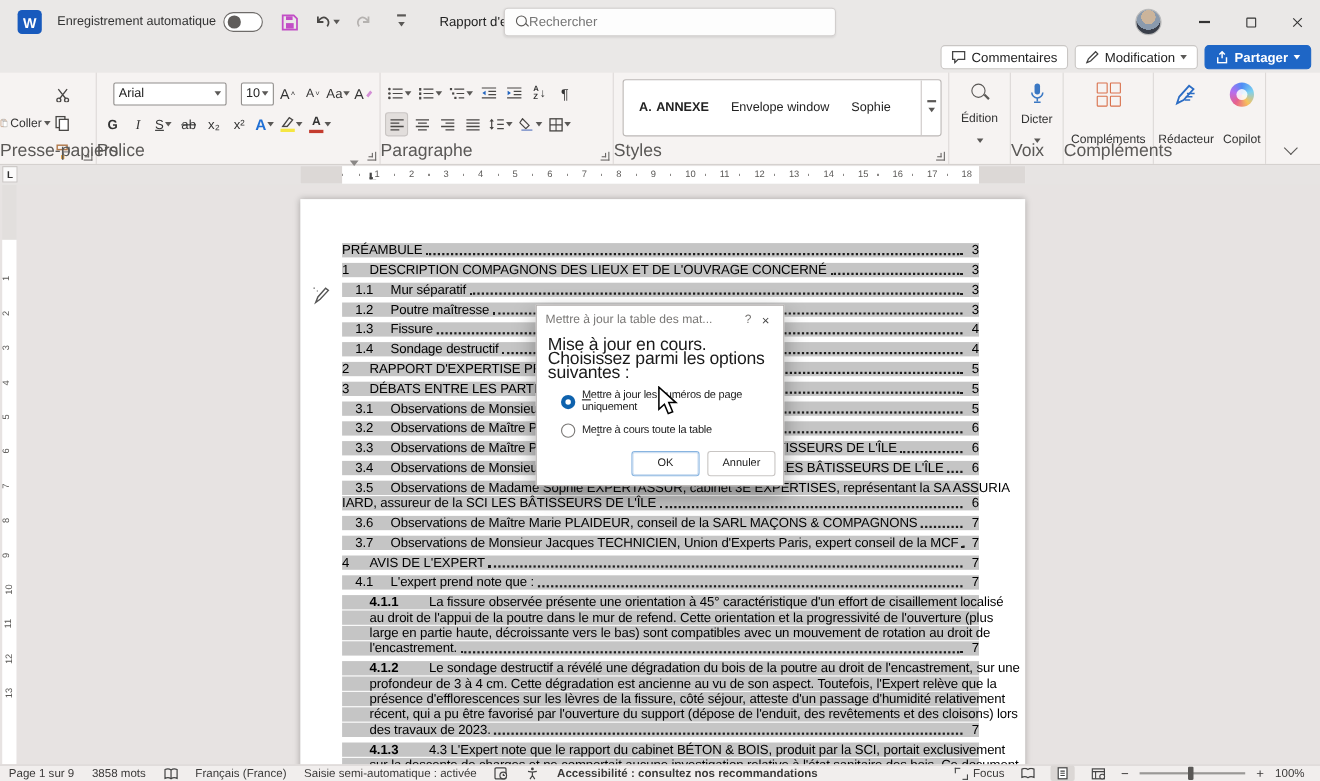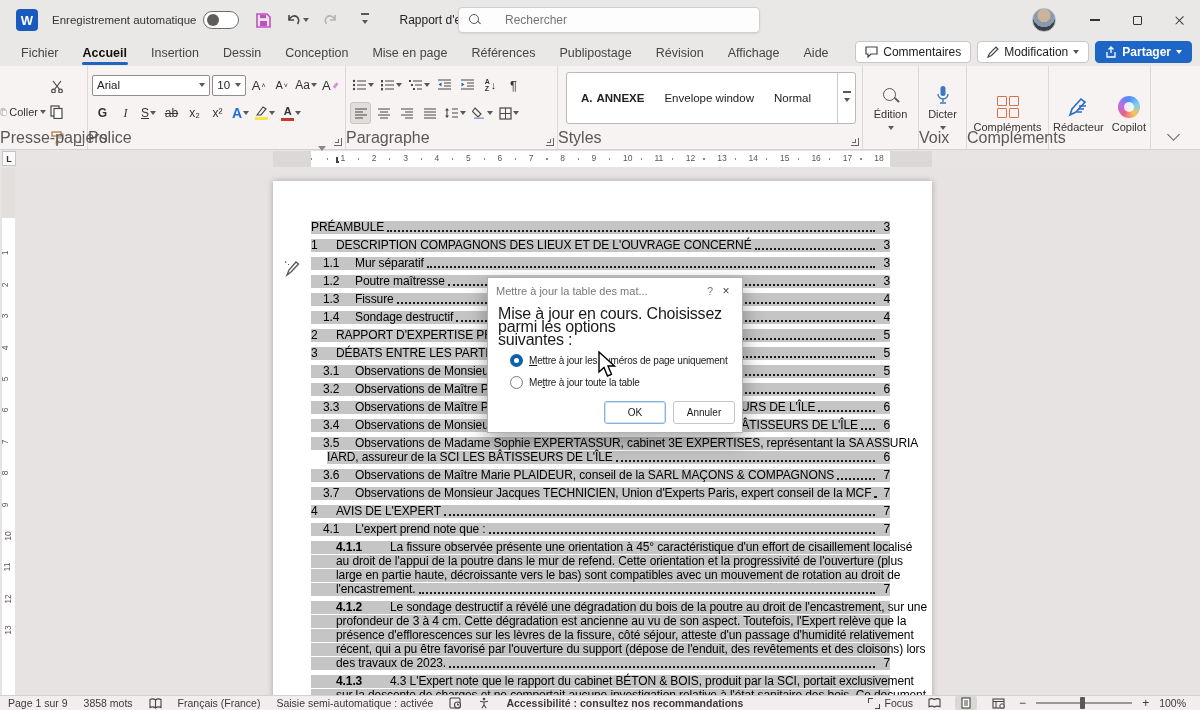--- a/index.html
+++ b/index.html
@@ -13,21 +13,21 @@
   .autosave { display:flex; align-items:center; gap:7px; margin-left:14px; font-size:11.5px; color:#333; }
   .toggle { width:36px; height:18px; border:1px solid #6e6b69; border-radius:10px; background:#fff; position:relative; }
   .toggle .knob { position:absolute; left:3px; top:2px; width:12px; height:12px; border-radius:50%; background:#5f5c5a; }
   .qat { display:flex; align-items:center; gap:10px; margin-left:12px; }
   .qat .btn { width:24px; height:24px; display:flex; align-items:center; justify-content:center; }
   .chev { width:0; height:0; border:3.5px solid transparent; border-top:4px solid #5a5856; margin-top:3px; }
   .chev.sm { border-width:3px; border-top-width:4px; }
   .qat-custom { display:flex; flex-direction:column; align-items:center; }
   .qat-custom .bar { width:8px; height:1.5px; background:#5a5856; margin-bottom:2px; }
   .doc-title { display:flex; align-items:center; gap:6px; margin-left:22px; font-size:12px; color:#222; }
-  .searchbox { position:absolute; left:458px; top:7px; width:302px; height:26px; background:#fdfdfd; border:1px solid #d1cecd; border-radius:4px; display:flex; align-items:center; padding-left:10px; gap:24px; box-shadow:0 1px 2px rgba(0,0,0,.08); }
+  .searchbox { position:absolute; left:458px; top:7px; width:302px; height:26px; background:#fdfdfd; border:1px solid #d1cecd; border-radius:4px; display:flex; align-items:center; padding-left:10px; gap:0; box-shadow:0 1px 2px rgba(0,0,0,.08); }
   .search-glass { position:relative; width:12px; height:12px; }
   .search-glass::before { content:""; position:absolute; left:0; top:0; width:8px; height:8px; border:1.4px solid #5a5856; border-radius:50%; }
   .search-glass::after { content:""; position:absolute; left:8px; top:8px; width:4px; height:1.4px; background:#5a5856; transform:rotate(45deg); }
   .searchbox input { border:0; outline:0; background:transparent; font-size:12px; width:230px; color:#444; font-family:inherit; }
   .tb-right { position:absolute; right:0; top:0; height:40px; display:flex; align-items:center; }
   .avatar { width:24px; height:24px; border-radius:50%; margin-right:18px; background:radial-gradient(circle at 50% 30%, #cbb49b 0 34%, #8a9aad 35% 60%, #3a3f4a 61%); border:1px solid #bbb; }
   .wbtn { width:42px; height:40px; display:flex; align-items:center; justify-content:center; }
   .wbtn .min { width:10px; height:1.4px; background:#333; }
   .wbtn .max { width:9px; height:9px; border:1.3px solid #333; border-radius:1px; }
   .wbtn .cls { position:relative; width:11px; height:11px; }
@@ -51,37 +51,37 @@
   .launcher { position:absolute; right:3px; bottom:3px; width:8px; height:8px; border-right:1.2px solid #6a6866; border-bottom:1.2px solid #6a6866; }
   .launcher::before { content:""; position:absolute; right:2px; bottom:2px; width:3px; height:3px; border-right:1.2px solid #6a6866; border-bottom:1.2px solid #6a6866; }
   .rrow { display:flex; align-items:center; gap:2px; padding:0 4px; height:28px; }
   .rbtn { min-width:21px; height:22px; display:flex; align-items:center; justify-content:center; border-radius:3px; gap:1px; padding:0 2px; font-size:12px; color:#333; }
   .rbtn.active { background:#e2dedc; border:1px solid #c9c5c3; }
   .g-paste { width:88px; display:flex; }
   .paste-big { width:46px; display:flex; align-items:center; padding-top:3px; gap:2px; font-size:11px; color:#333; }
   .paste-col { display:flex; flex-direction:column; gap:4px; padding-top:4px; }
   svg.mini { display:block; }
   .g-font { width:258px; }
-  .combo { height:21px; border:1px solid #908d8b; background:#fff; border-radius:2px; display:flex; align-items:center; justify-content:space-between; padding:0 4px; font-size:11.5px; color:#222; }
+  .combo { height:21px; border:1px solid #908d8b; background:#fff; border-radius:2px; display:flex; align-items:center; justify-content:space-between; padding:0 4px; font-size:11.5px; color:#222;margin-left:11px; }
   .f-name { width:128px; } .f-size { width:36px; }
   .glyph-b { font-weight:bold; } .glyph-i { font-style:italic; font-family:"Liberation Serif","DejaVu Serif",serif; } 
   .glyph-u { text-decoration:underline; } .glyph-s { text-decoration:line-through; }
   .fx-a { color:#1f6fd4; font-weight:bold; }
   .hl-bar { display:flex; flex-direction:column; align-items:center; }
   .hl-bar .bar { width:13px; height:3.5px; margin-top:1px; }
   .g-para { width:212px; }
   .g-styles { width:305px; }
   .stylebox { margin:1px 6px 0 8px; height:52px; border:1px solid #bcb8b6; background:#fff; border-radius:3px; display:flex; align-items:stretch; overflow:hidden; }
   .style-items { display:flex; flex:1; align-items:center; padding:0 6px; gap:4px; overflow:hidden; }
   .style-item { font-size:11.5px; padding:4px 8px; white-space:nowrap; color:#222; }
   .style-item .pfx { font-weight:bold; margin-right:4px; }
   .style-item.b { font-weight:bold; }
   .style-scroll { width:18px; border-left:1px solid #ccc8c6; display:flex; flex-direction:column; align-items:center; justify-content:center; gap:2px; }
   .style-scroll .bar{ width:8px; height:1.4px; background:#5a5856; }
-  .bigbtn { display:flex; flex-direction:column; align-items:center; justify-content:flex-end; gap:3px; padding-top:4px; font-size:11px; color:#333; height:62px; }
+  .bigbtn { display:flex; flex-direction:column; align-items:center; justify-content:space-between; gap:3px; padding-top:4px; font-size:11px; color:#333; height:62px; }
   .g-edit { width:56px; } .g-voice { width:48px; } .g-addins { width:82px; } .g-ai { width:102px; display:flex; justify-content:center; gap:8px; }
   .g-collapse { flex:1; border-right:0; position:relative; }
   .collapse-chev { position:absolute; right:22px; bottom:10px; width:9px; height:9px; border-right:1.6px solid #5a5856; border-bottom:1.6px solid #5a5856; transform:rotate(45deg); }
   .addin-grid { width:22px; height:22px; display:grid; grid-template-columns:1fr 1fr; gap:2px; }
   .addin-grid i { border:1.6px solid #d9714c; border-radius:1px; }
   .copilot { width:22px; height:22px; border-radius:50%; background:conic-gradient(#4e8df5,#7ad0f0,#f7c35c,#e8618c,#b56ef0,#4e8df5); position:relative; }
   .copilot::after { content:""; position:absolute; left:6px; top:6px; width:10px; height:10px; border-radius:50%; background:#fff; opacity:.85; }
   .magnifier { position:relative; width:18px; height:18px; }
   .magnifier::before { content:""; position:absolute; left:1px; top:1px; width:11px; height:11px; border:1.6px solid #5a5856; border-radius:50%; }
   .magnifier::after { content:""; position:absolute; left:12px; top:12px; width:6px; height:1.8px; background:#5a5856; transform:rotate(45deg); }
@@ -108,27 +108,27 @@
   .toc { padding:40px 42px 0 38px; font-size:12px; letter-spacing:-0.1px; color:#000; }
   .toc-entry { margin-bottom:5px; }
   .toc-line { display:flex; height:13px; line-height:13px; background:#c5c5c5; white-space:nowrap; margin-bottom:1px; }
   .toc-line .num { flex:none; }
   .toc-line .txt { flex:none; }
   .toc-line .leader { flex:1; min-width:0; border-bottom:2px dotted #1c1c1c; margin:0 3px 2px 3px; align-self:flex-end; }
   .toc-line .page-num { flex:none; width:12px; text-align:right; }
   .lvl-h1 .num { width:25px; }
   .lvl-h2 .toc-line { padding-left:12px; }
   .lvl-h2 .num { width:32px; }
-  .lvl-h2 .toc-line.cont { padding-left:0;margin-left:16px; }
+  .lvl-h2 .toc-line.cont { padding-left:0; }
   .lvl-h3 .toc-line { padding-left:25px; }
   .lvl-h3 .num { width:54px; font-weight:bold; }
   .margin-pen { position:absolute; left:281px; top:90px; }
 
   
-  .dialog { position:absolute; left:487px; top:109px; width:256px; background:#fff; border:1px solid #b5b1af; box-shadow:0 8px 20px rgba(0,0,0,.35); font-size:10.5px; }
+  .dialog { position:absolute; left:487px; top:109px; width:226px; background:#fff; border:1px solid #b5b1af; box-shadow:0 8px 20px rgba(0,0,0,.35); font-size:10.5px; }
   .dlg-title { height:25px; display:flex; align-items:center; padding:0 8px; color:#7a7876; font-size:11px; }
   .dlg-title .t { flex:1; }
   .dlg-help { color:#7a7876; width:16px; text-align:center; }
   .dlg-close { color:#444; width:16px; text-align:center; font-size:12px; }
   .dlg-body { padding:4px 10px 0 10px; color:#1a1a1a; font-size:16px; letter-spacing:-0.2px; line-height:13px; }
   .dlg-radios { padding:8px 6px 0 22px; display:flex; flex-direction:column; gap:9px; }
   .radio-row { display:flex; align-items:center; gap:6px; font-size:10px; letter-spacing:-0.2px; color:#1a1a1a; }
   .radio { width:13px; height:13px; border-radius:50%; flex:none; position:relative; }
   .radio.on { background:#0e62ad; }
   .radio.on::after { content:""; position:absolute; left:4px; top:4px; width:5px; height:5px; border-radius:50%; background:#fff; }
@@ -208,33 +208,20 @@
       <div class="wbtn">
           <span class="max"></span>
         </div>
       <div class="wbtn">
           <span class="cls"></span>
         </div>
     </div>
   </div>
 
   <div class="tabrow">
-    <div class="tabs">
-        <div class="tab">Fichier</div>
-        <div class="tab active">Accueil</div>
-        <div class="tab">Insertion</div>
-        <div class="tab">Dessin</div>
-        <div class="tab">Conception</div>
-        <div class="tab">Mise en page</div>
-        <div class="tab">Références</div>
-        <div class="tab">Publipostage</div>
-        <div class="tab">Révision</div>
-        <div class="tab">Affichage</div>
-        <div class="tab">Aide</div>
-      </div>
     <div class="tr-right">
       <div class="pillbtn">
         <svg class="mini" width="13" height="12" viewBox="0 0 13 12">
             <path d="M1 1h11v7H6l-3 3v-3H1z" fill="none" stroke="#444" stroke-width="1.2"></path>
           </svg>
         <span>Commentaires</span>
       </div>
       <div class="pillbtn">
         <svg class="mini" width="12" height="12" viewBox="0 0 12 12">
             <path d="M1 11 L2.5 7.5 L9 1 L11 3 L4.5 9.5 Z" fill="none" stroke="#444" stroke-width="1.2"></path>
@@ -451,21 +438,21 @@
       </div>
       <div class="glabel" style="right:0">Paragraphe</div>
       <div class="launcher"></div>
     </div>
 
     <div class="rgroup g-styles">
       <div class="stylebox">
         <div class="style-items">
             <span class="style-item b"><span class="pfx">A.</span>ANNEXE</span>
             <span class="style-item">Envelope window</span>
-            <span class="style-item">Normal</span>
+            <span class="style-item">Sophie</span>
           </div>
         <div class="style-scroll">
           <span class="bar"></span>
             <span class="chev sm"></span>
         </div>
       </div>
       <div class="glabel" style="right:0">Styles</div>
       <div class="launcher"></div>
     </div>
 
@@ -775,21 +762,21 @@
         <div>Mise à jour en cours. Choisissez parmi les options</div>
         <div>suivantes :</div>
       </div>
       <div class="dlg-radios">
         <div class="radio-row">
           <span class="radio on"></span>
           <span><span></span><u>M</u><span>ettre à jour les numéros de page uniquement</span></span>
         </div>
         <div class="radio-row">
           <span class="radio off"></span>
-          <span><span>Me</span><u>t</u><span>tre à jour toute la table</span></span>
+          <span><span>Me</span><u>t</u><span>tre à cours toute la table</span></span>
         </div>
       </div>
       <div class="dlg-btns">
         <div class="dlg-btn default">OK</div>
         <div class="dlg-btn">Annuler</div>
       </div>
     </div>
 
     <svg class="cursor" width="22" height="28" viewBox="0 0 22 28">
       <path d="M2 1 L2 21 L7 16.5 L10.5 25 L14.5 23.3 L11 15 L17.5 15 Z" fill="#fff" stroke="#000" stroke-width="1.4"></path>

